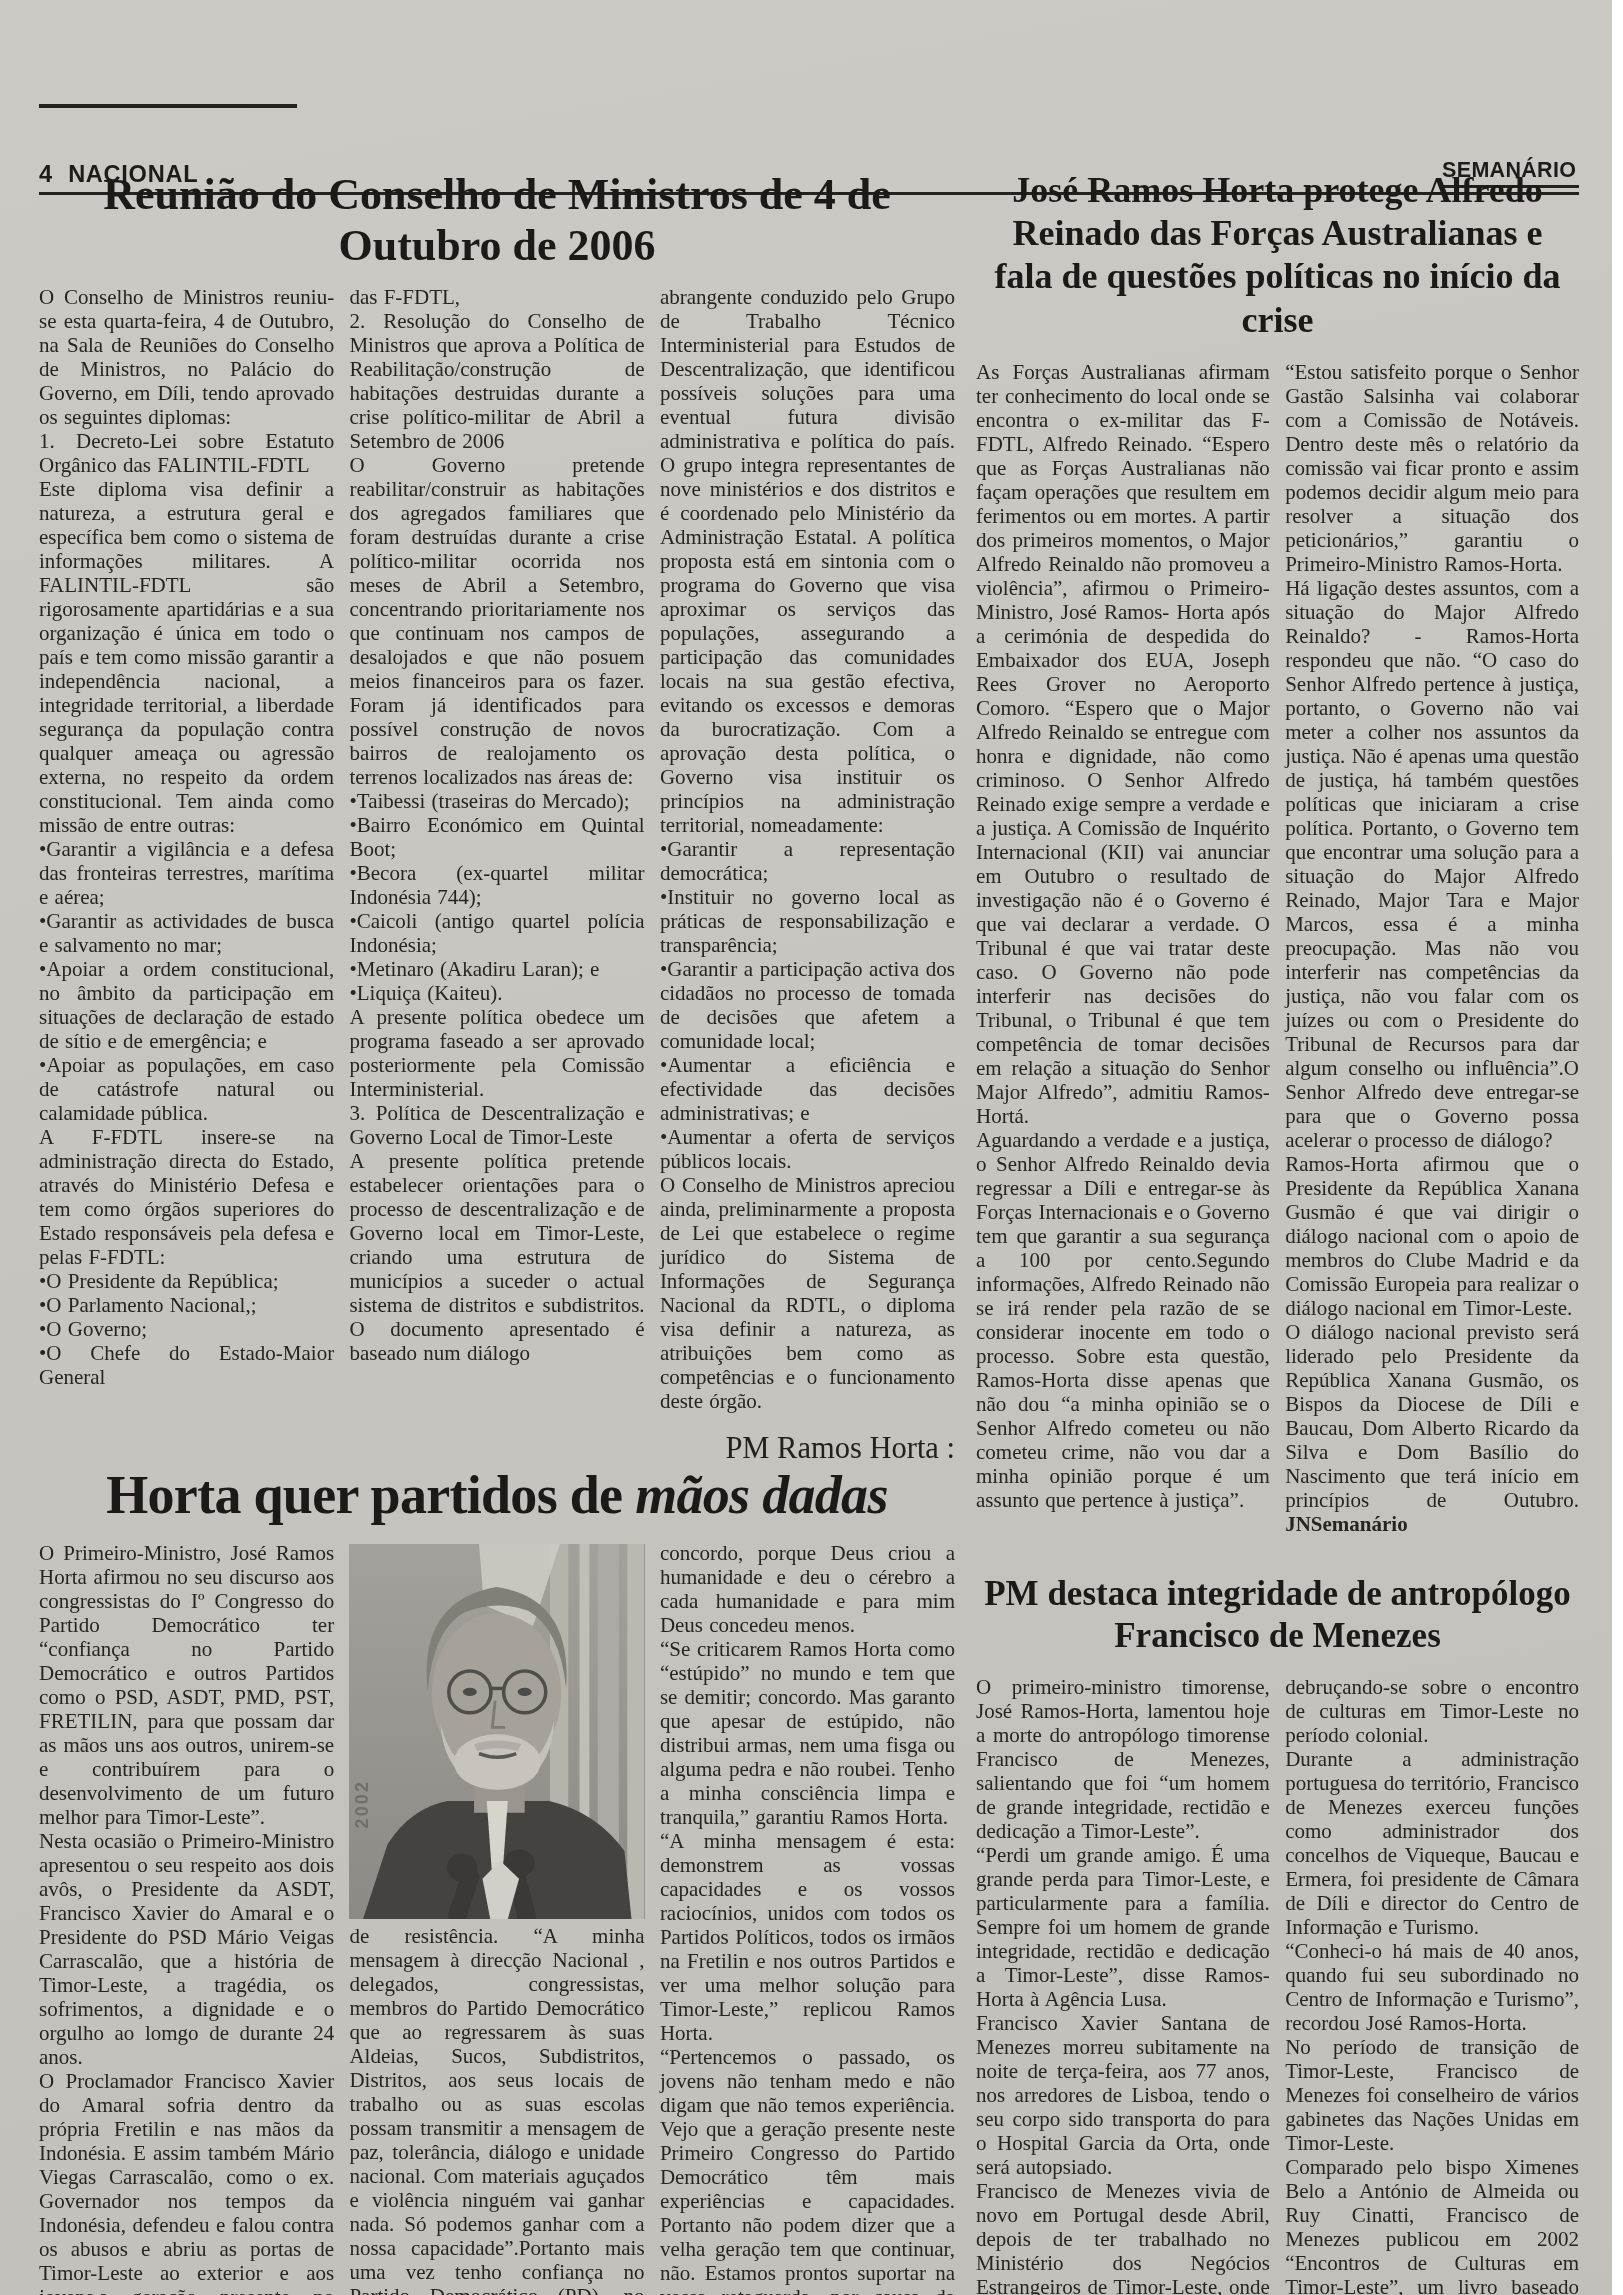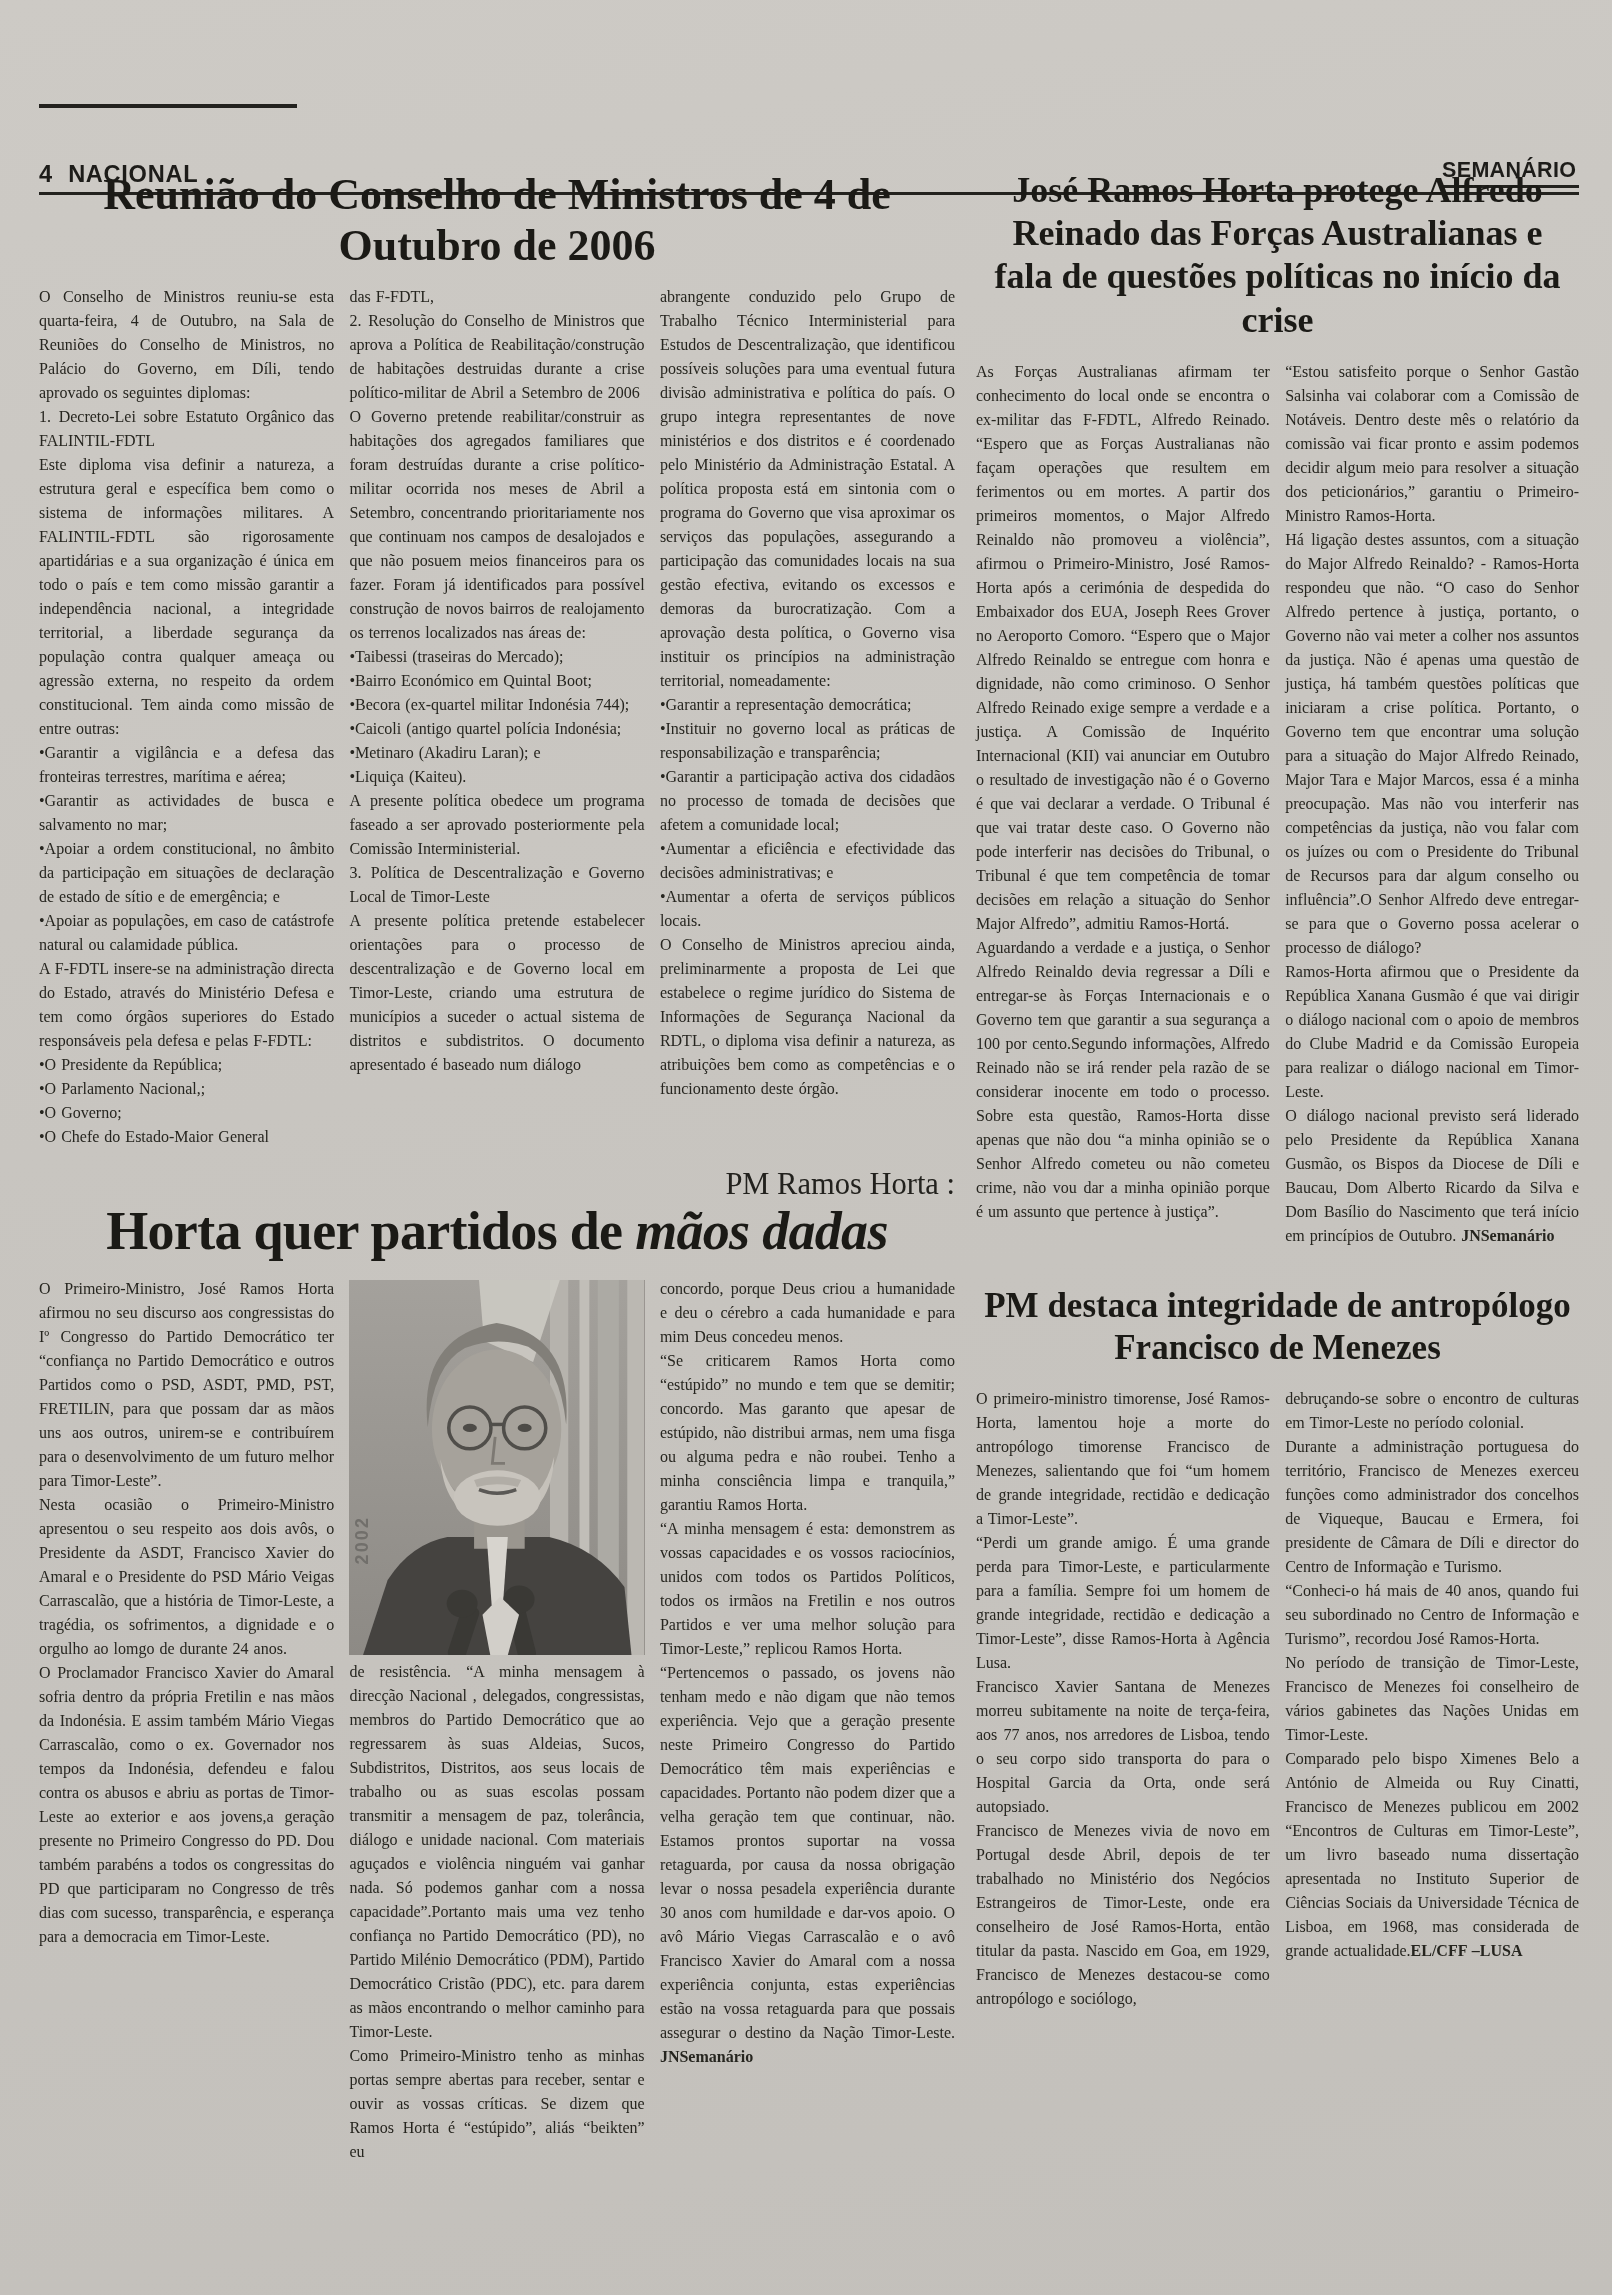--- a/index.html
+++ b/index.html
@@ -15,21 +15,21 @@
   .section { font-family:"Liberation Sans", sans-serif; font-weight:bold; font-size:23.6px; color:#1d1c19; letter-spacing:0.7px; }
   .section .num { margin-right:15.3px; }
   .masthead { font-family:"Liberation Sans", sans-serif; font-weight:bold; font-size:21.5px; color:#1d1c19; letter-spacing:0.3px; border-bottom:3.5px solid #23221e; padding:0 2.8px 2.1px 2.8px;margin-top:43px; }
   .rule-full { height:2.8px; background:#23221e; margin-top:4.2px; }
   
   .content { position:absolute; top:169px; left:39px; right:33px; display:flex; gap:21px; }
   .zone-left { width:916px; flex:none; }
   .zone-right { flex:1; min-width:0; }
   .cols { display:flex; gap:15.3px; }
   .col { flex:1; min-width:0; }
-  .bp { margin:0; text-align:justify; font-size:16px; line-height:24px; word-spacing:1px; color:#26251f; }
+  .bp { margin:0; text-align:justify; font-size:21px; line-height:24px; word-spacing:1px; color:#26251f; }
   .sig { font-weight:bold; }
   
   .t1 { font-size:44px; line-height:1.16; font-weight:bold; text-align:center; color:#1b1a16; margin:0 49px 14px 49px; }
   .kicker { font-size:30.5px; text-align:right; margin:18px 0 1.4px 0; color:#22211d; }
   .t3 { font-size:54px; line-height:1.05; font-weight:bold; text-align:center; color:#1b1a16; margin:0 0 16.7px 0; letter-spacing:-0.7px; }
   .t3 i { font-style:italic; }
   .t2 { font-size:36px; line-height:1.2; font-weight:bold; text-align:center; color:#1b1a16; margin:0 4.2px 18px 4.2px; }
   .a4 { margin-top:30.5px; }
   .a4 .t2 { font-size:35px;margin-top:37px; }
   

